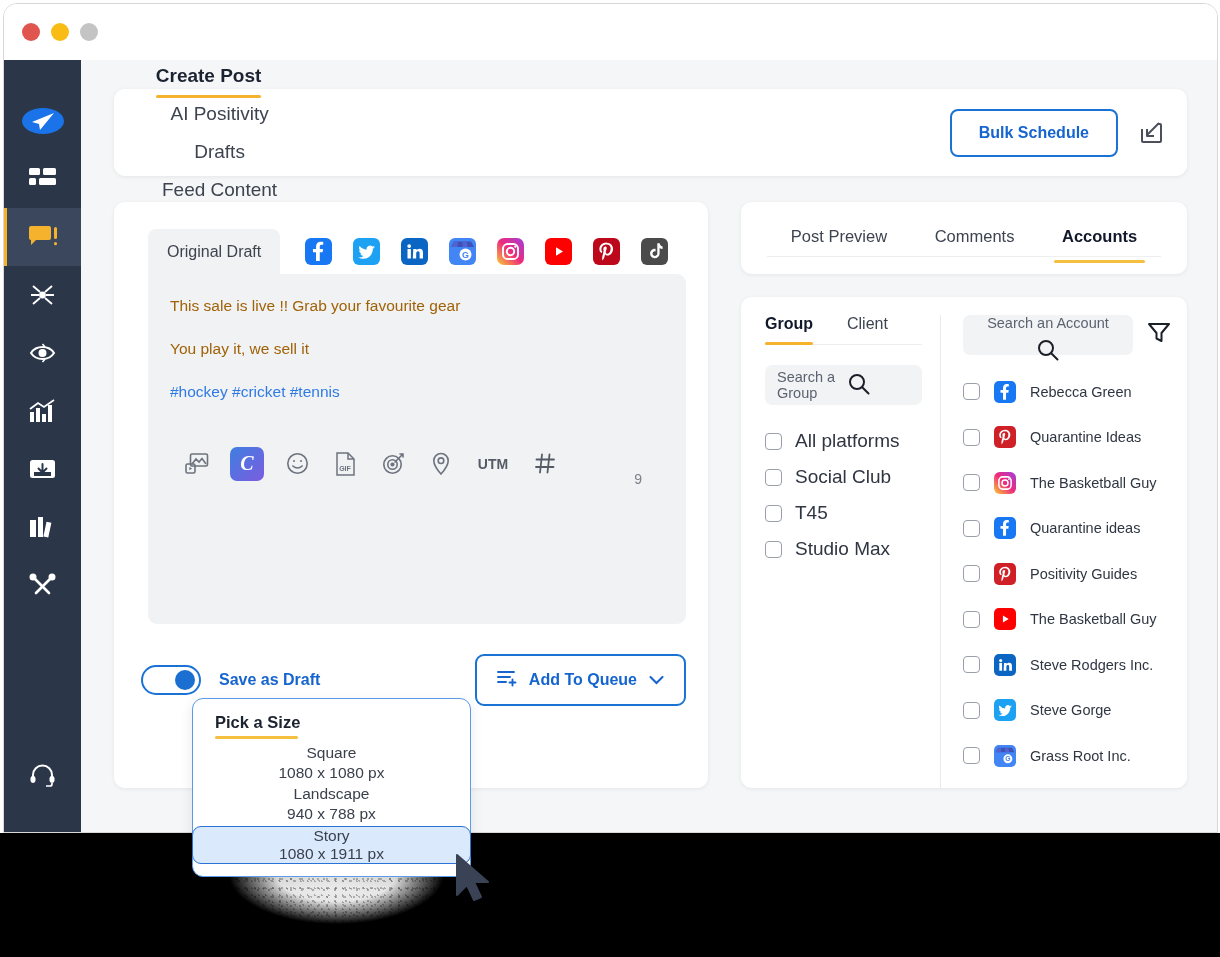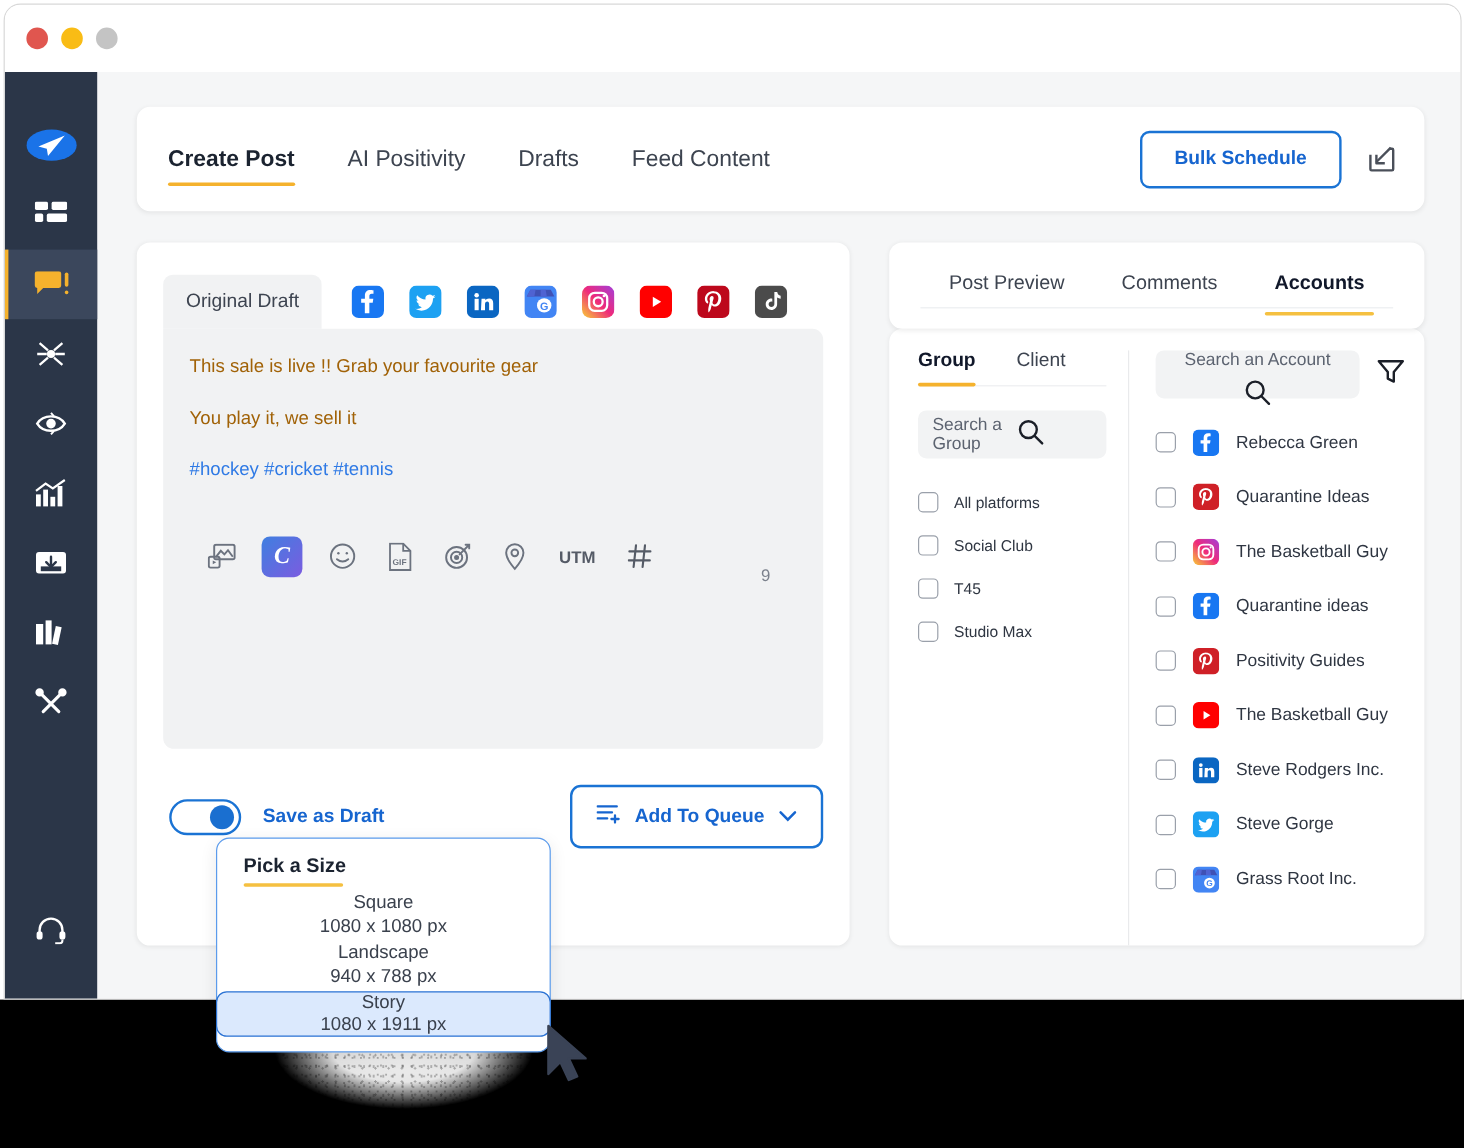--- a/index.html
+++ b/index.html
@@ -81,21 +81,21 @@
 
   .card {
     background: #fff; border-radius: 11px; box-shadow: 0 1px 4px rgba(0,0,0,.07);
   }
 
   
   .topbar {
     height: 87px; display: flex; align-items: center; padding: 0 23px 0 26px;
     margin-bottom: 26px; position: relative;
   }
-  .tabs { display: flex; align-items: center; gap: 0; }
+  .tabs { display: flex; align-items: center; gap: 16px; flex-direction: column; }
   .tab {
     font-size: 19px; color: #3d4450; padding: 0 22px; position: relative;
     cursor: pointer; white-space: nowrap;
   }
   .tab:first-child { padding-left: 0; }
   .tab.active { font-weight: bold; color: #1b2330; }
   .tab.active::after {
     content: ""; position: absolute; left: 0; right: 22px; bottom: -11px; height: 3px;
     background: #f5b22d; border-radius: 2px;
   }
@@ -156,21 +156,21 @@
   .draft-link {
     font-size: 16px; font-weight: bold; color: #1665cf; cursor: pointer; white-space: nowrap;
   }
   .queue-btn {
     margin-left: auto; border: 2px solid #1a73d4; background: #fff; color: #1665cf;
     font-size: 16px; font-weight: bold; border-radius: 9px; padding: 13px 20px;
     display: flex; align-items: center; gap: 12px; cursor: pointer; white-space: nowrap;
   }
 
   
-  .rightcol { flex: 1; display: flex; flex-direction: column; }
+  .rightcol { flex: 1; display: flex; flex-direction: column; gap: 23px; }
   .preview-tabs {
     height: 72px; display: flex; align-items: center; justify-content: space-around;
     padding: 0 26px; position: relative;
   }
   .ptab { font-size: 16.5px; color: #3d4450; cursor: pointer; position: relative; padding-bottom: 17px; padding-top: 14px; }
   .ptab.active { font-weight: bold; color: #11182a; }
   .ptab.active::after {
     content: ""; position: absolute; left: -8px; right: -8px; bottom: 0; height: 3px;
     background: #f5c040; border-radius: 2px;
   }
@@ -191,37 +191,37 @@
     margin-top: 20px; background: #f2f3f4; border-radius: 7px; height: 40px;
     display: flex; align-items: center; padding: 0 12px; gap: 8px; cursor: text;
   }
   .searchbox span { font-size: 14.5px; color: #5c6370; flex: 1; }
   .chk-list { margin-top: 18px; }
   .chk-row { display: flex; align-items: center; gap: 13px; height: 36px; cursor: pointer; }
   .chk {
     width: 17px; height: 17px; border: 1.6px solid #9aa0aa; border-radius: 4px;
     flex: 0 0 17px; background: #fff;
   }
-  .chk-row span { font-size: 13px; color: #2f3642; }
+  .chk-row span { font-size: 19px; color: #2f3642; }
 
   .accounts { flex: 1; padding: 0 16px 0 22px; }
   .acc-search {
     background: #f2f3f4; border-radius: 7px; height: 40px; display: flex;
     align-items: center; padding: 0 13px; gap: 8px; width: 170px; cursor: text; flex-direction: column;
   }
   .acc-search span { font-size: 14.5px; color: #5c6370; flex: 1; white-space: nowrap; }
   .acc-head { display: flex; align-items: center; gap: 14px; }
   .acc-list { margin-top: 14px; }
   .acc-row { display: flex; align-items: center; gap: 14px; height: 45.5px; cursor: pointer; }
   .acc-ico { width: 22px; height: 22px; border-radius: 5px; flex: 0 0 22px; display: block; }
   .acc-row span.nm { font-size: 14.5px; color: #2f3642; white-space: nowrap; }
 
   
   .popup {
-    position: absolute; left: 180px; top: 698px; width: 279px;
+    position: absolute; left: 192px; top: 698px; width: 279px;
     background: #fff; border: 1.6px solid #5b9bec; border-radius: 11px;
     z-index: 30; padding: 14px 0 12px;
     box-shadow: 0 4px 14px rgba(0,0,0,.09);
   }
   .popup-title {
     font-size: 16.5px; font-weight: bold; color: #1b2330; padding: 0 22px 9px;
     position: relative; display: inline-block;
   }
   .popup-title::after {
     content: ""; position: absolute; left: 22px; width: 83px; height: 3px; bottom: 2px;
@@ -370,21 +370,21 @@
                 <path d="M21 3 L9 15"></path>
                 <path d="M9 9 V16 H16" stroke-linejoin="round"></path>
               </svg>
           </span>
         </div>
       </div>
 
       <div class="content-row">
 
         <div class="card composer">
-          <div class="editor-wrap" style="background:transparent;">
+          <div class="editor-wrap" style="background:transparent;margin-left:12px;">
             <div class="editor-head">
               <div class="draft-tab">Original Draft</div>
               <div class="plat-icons">
                 <span class="plat">
                   <svg width="27" height="27" viewBox="0 0 27 27">
                       <rect width="27" height="27" rx="6" fill="#1877F2"></rect>
                       <path d="M17.6 14.3 l.5-3.4h-3.3V8.7c0-.95.46-1.87 1.94-1.87h1.5V3.95s-1.36-.23-2.66-.23c-2.72 0-4.5 1.65-4.5 4.63v2.55H7.96v3.4h3.06V23h3.77v-8.7z" fill="#fff"></path>
                     </svg>
                 </span>
                 <span class="plat">

